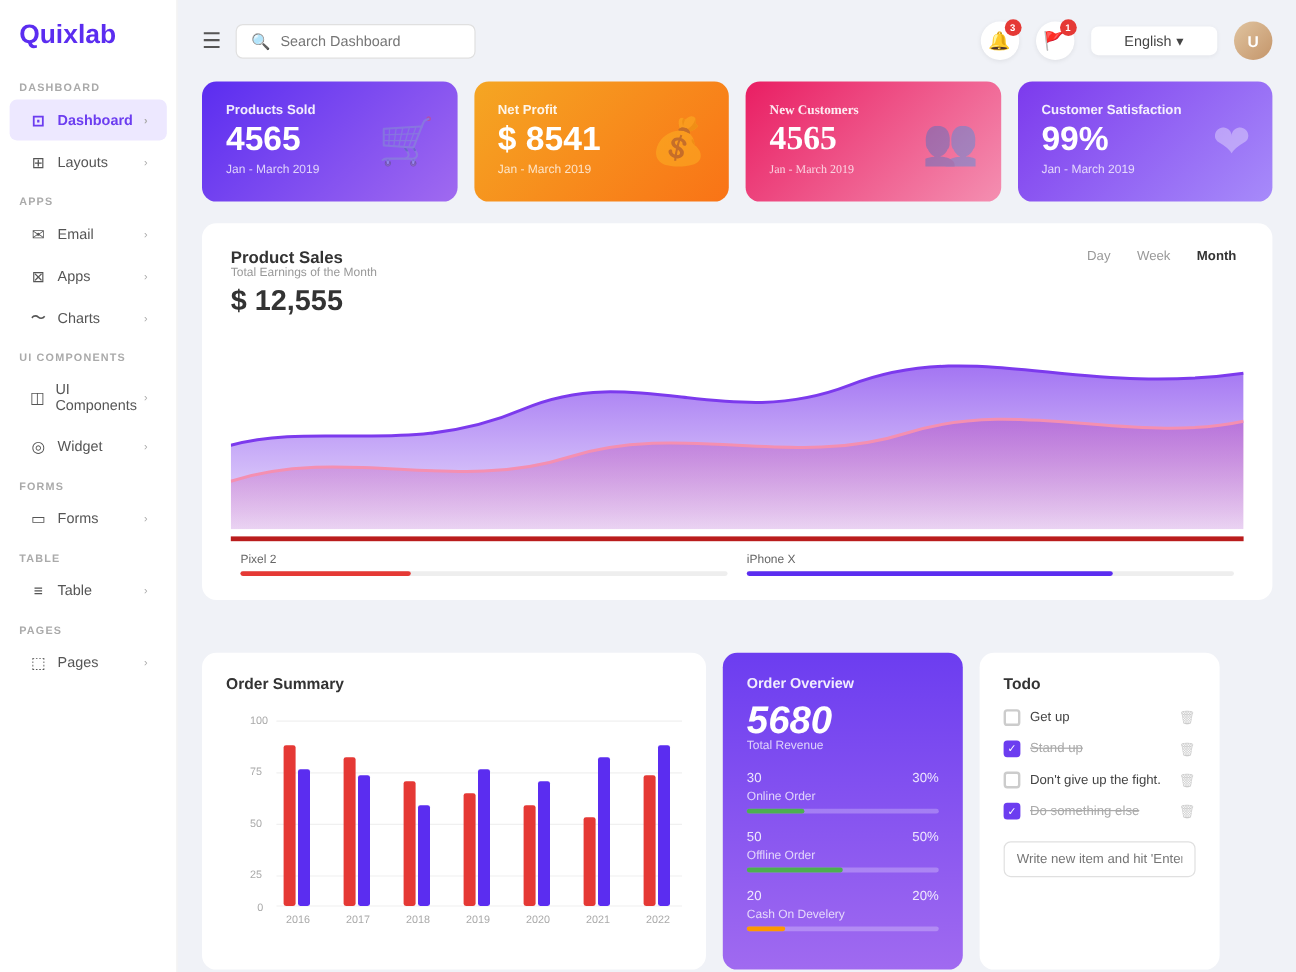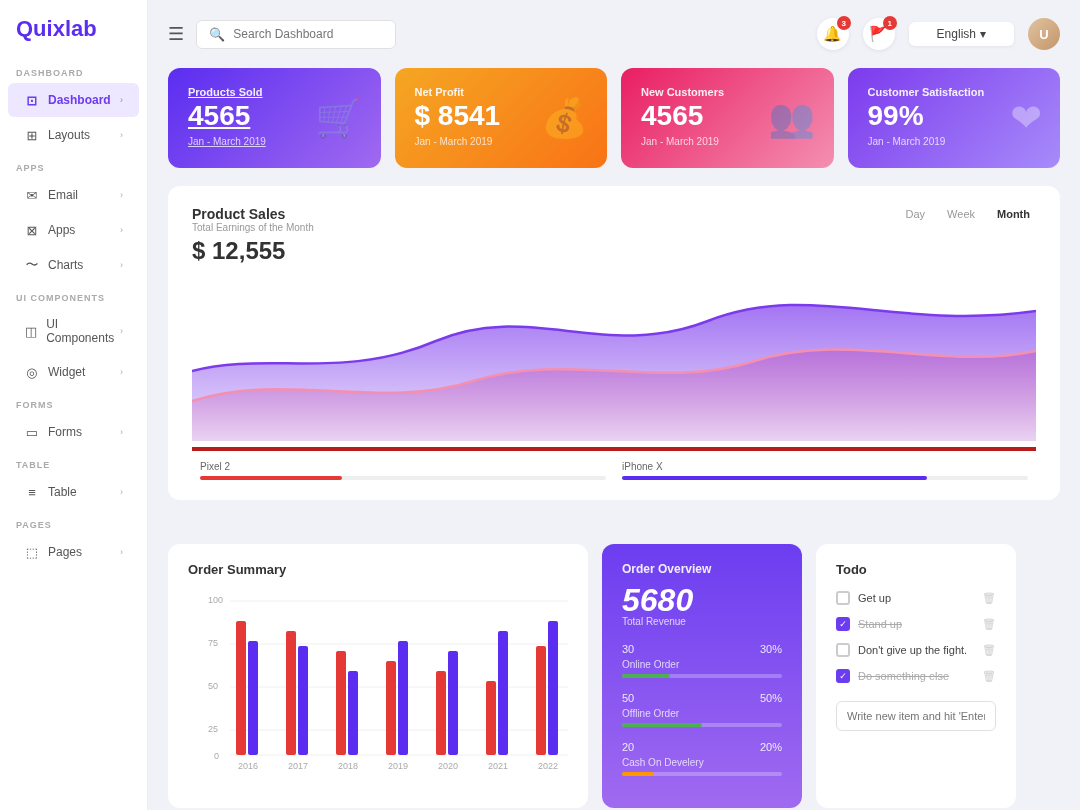--- a/index.html
+++ b/index.html
@@ -132,23 +132,23 @@
     }
     .kpi-card {
       flex: 1;
       border-radius: 12px;
       padding: 18px 20px;
       position: relative;
       overflow: hidden;
       color: #fff;
       min-height: 100px;
     }
-    .kpi-card.blue { background: linear-gradient(135deg, #5b2df0, #a06af0); text-decoration: underline; }
+    .kpi-card.blue { background: linear-gradient(135deg, #5b2df0, #a06af0); }
     .kpi-card.orange { background: linear-gradient(135deg, #f5a623, #f97316); }
-    .kpi-card.pink { background: linear-gradient(135deg, #e91e63, #f48fb1); }
+    .kpi-card.pink { background: linear-gradient(135deg, #e91e63, #f48fb1); font-family: Liberation Serif, serif; }
     .kpi-card.purple { background: linear-gradient(135deg, #7c3aed, #a78bfa); }
     .kpi-title { font-size: 11px; font-weight: 600; opacity: 0.9; margin-bottom: 4px; }
     .kpi-value { font-size: 28px; font-weight: 700; margin-bottom: 6px; line-height: 1; }
     .kpi-date { font-size: 10px; opacity: 0.75; }
     .kpi-icon {
       position: absolute;
       right: 18px; top: 50%;
       transform: translateY(-50%);
       font-size: 38px;
       opacity: 0.35;

